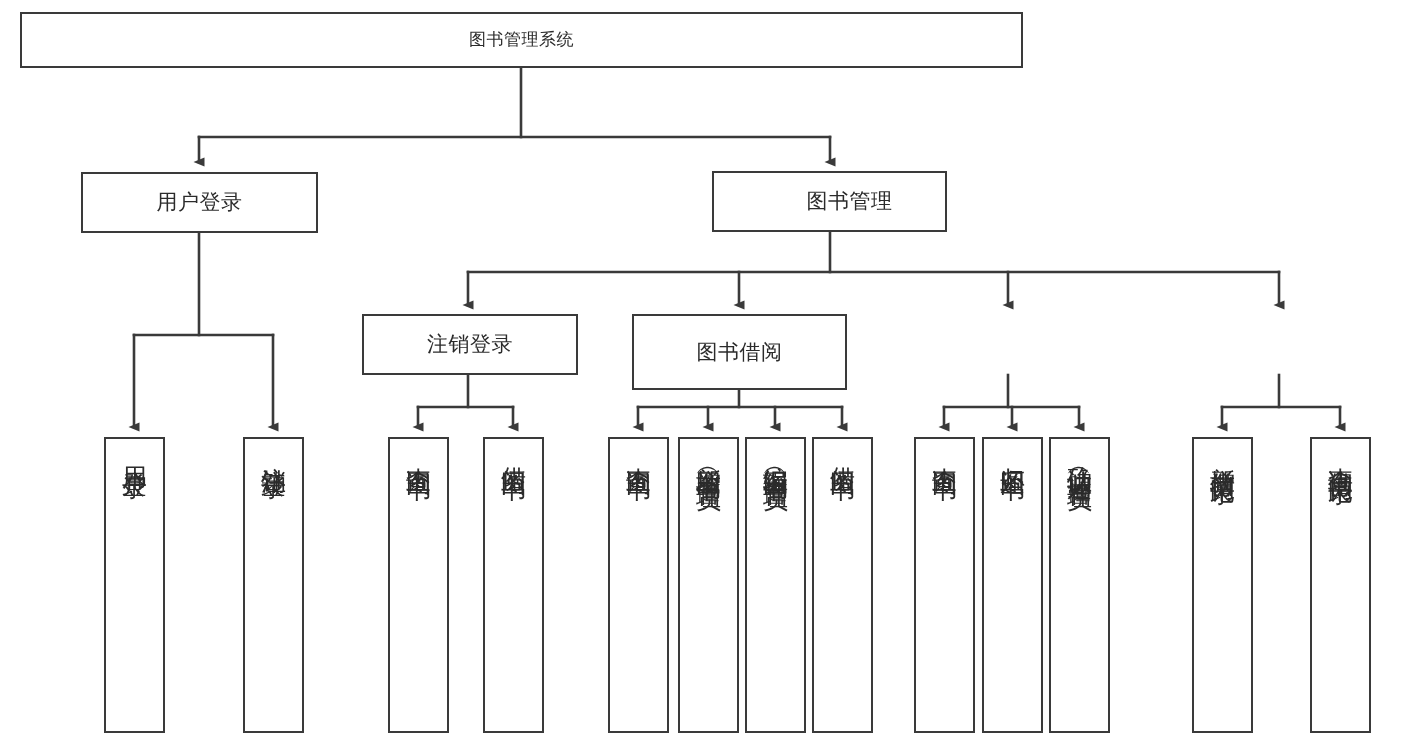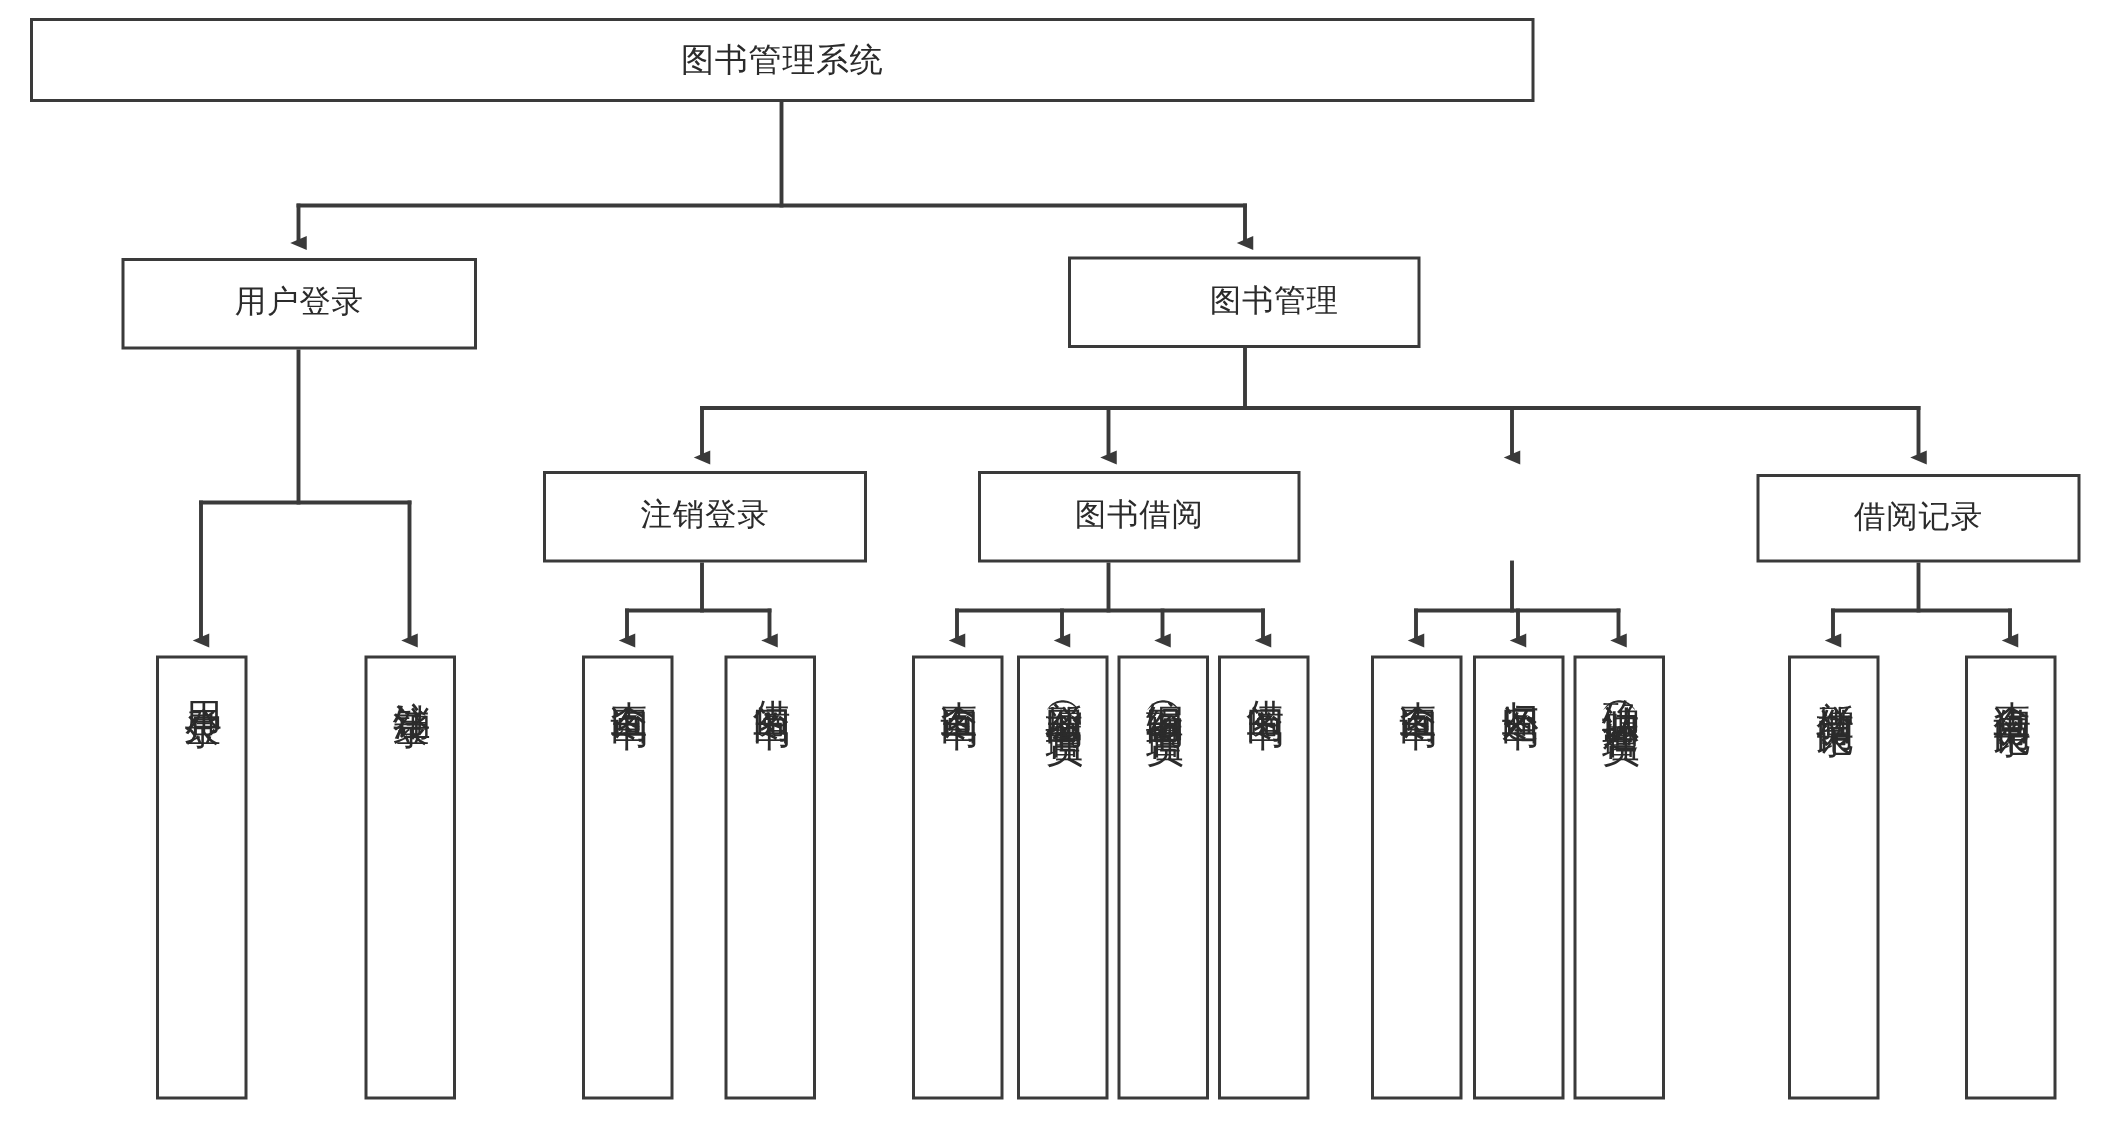--- a/index.html
+++ b/index.html
@@ -49,21 +49,21 @@
     padding-top: 8px;
   }
   .node.vert .label {
     writing-mode: vertical-rl;
     text-orientation: upright;
     font-size: 25px;
     letter-spacing: 3px;
     line-height: 1;
   }
   .node.root .label {
-    font-size: 22px;
+    font-size: 17px;
   }
   .watermark {
     position: absolute;
     right: 8px;
     bottom: 4px;
     font-size: 17px;
     color: #b9b9b9;
     white-space: nowrap;
     letter-spacing: 0.5px;
   }
@@ -131,25 +131,22 @@
   <div class="node horiz" style="left:81px; top:172px; width:237px; height:61px;">
     <span class="label">用户登录</span>
   </div>
   <div class="node horiz" style="left:712px; top:171px; width:235px; height:61px;padding-left:40px;">
     <span class="label">图书管理</span>
   </div>
 
   <div class="node horiz" style="left:362px; top:314px; width:216px; height:61px;">
     <span class="label">注销登录</span>
   </div>
-  <div class="node horiz" style="left:632px; top:314px; width:215px; height:61px;margin-left:20px;">
+  <div class="node horiz" style="left:632px; top:314px; width:215px; height:76px;">
     <span class="label">图书借阅</span>
-  </div>
-  <div class="node horiz" style="left:1171px; top:316px; width:216px; height:59px;">
-    <span class="label">借阅记录</span>
   </div>
 
   <div class="node vert" style="left:104px; top:437px; width:61px; height:296px;">
     <span class="label">用户登录</span>
   </div>
   <div class="node vert" style="left:243px; top:437px; width:61px; height:296px;">
     <span class="label">注销登录</span>
   </div>
 
   <div class="node vert" style="left:388px; top:437px; width:61px; height:296px;">

